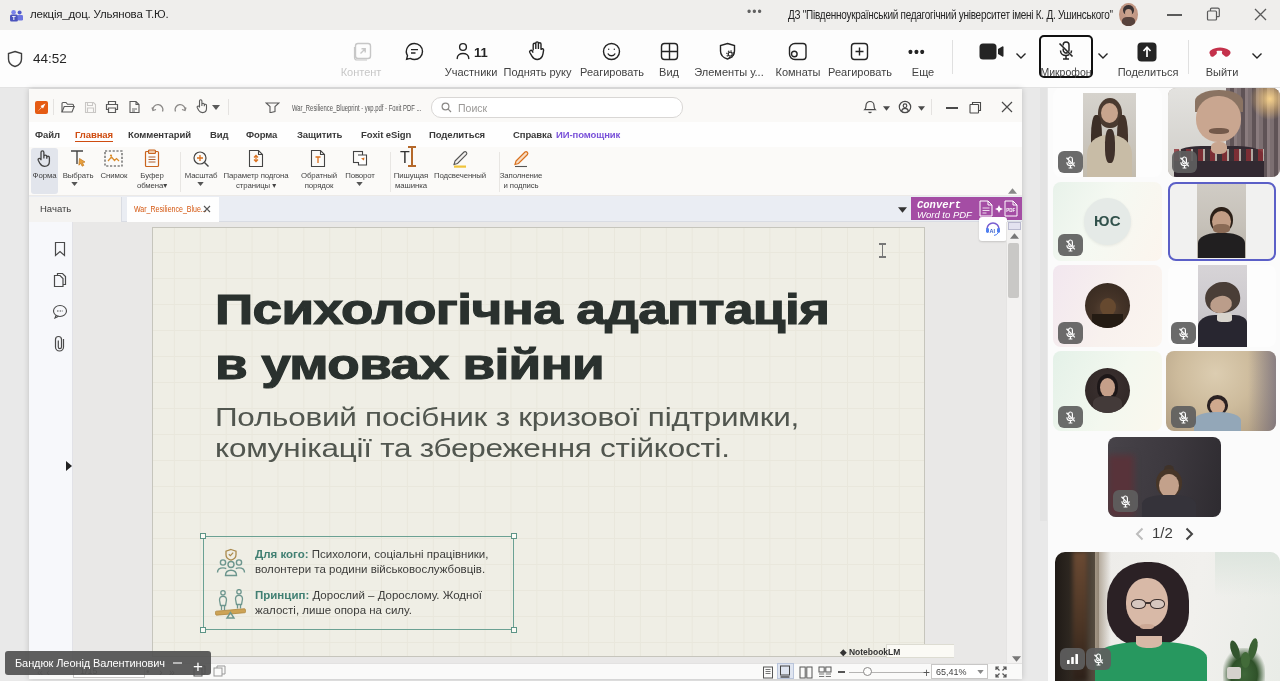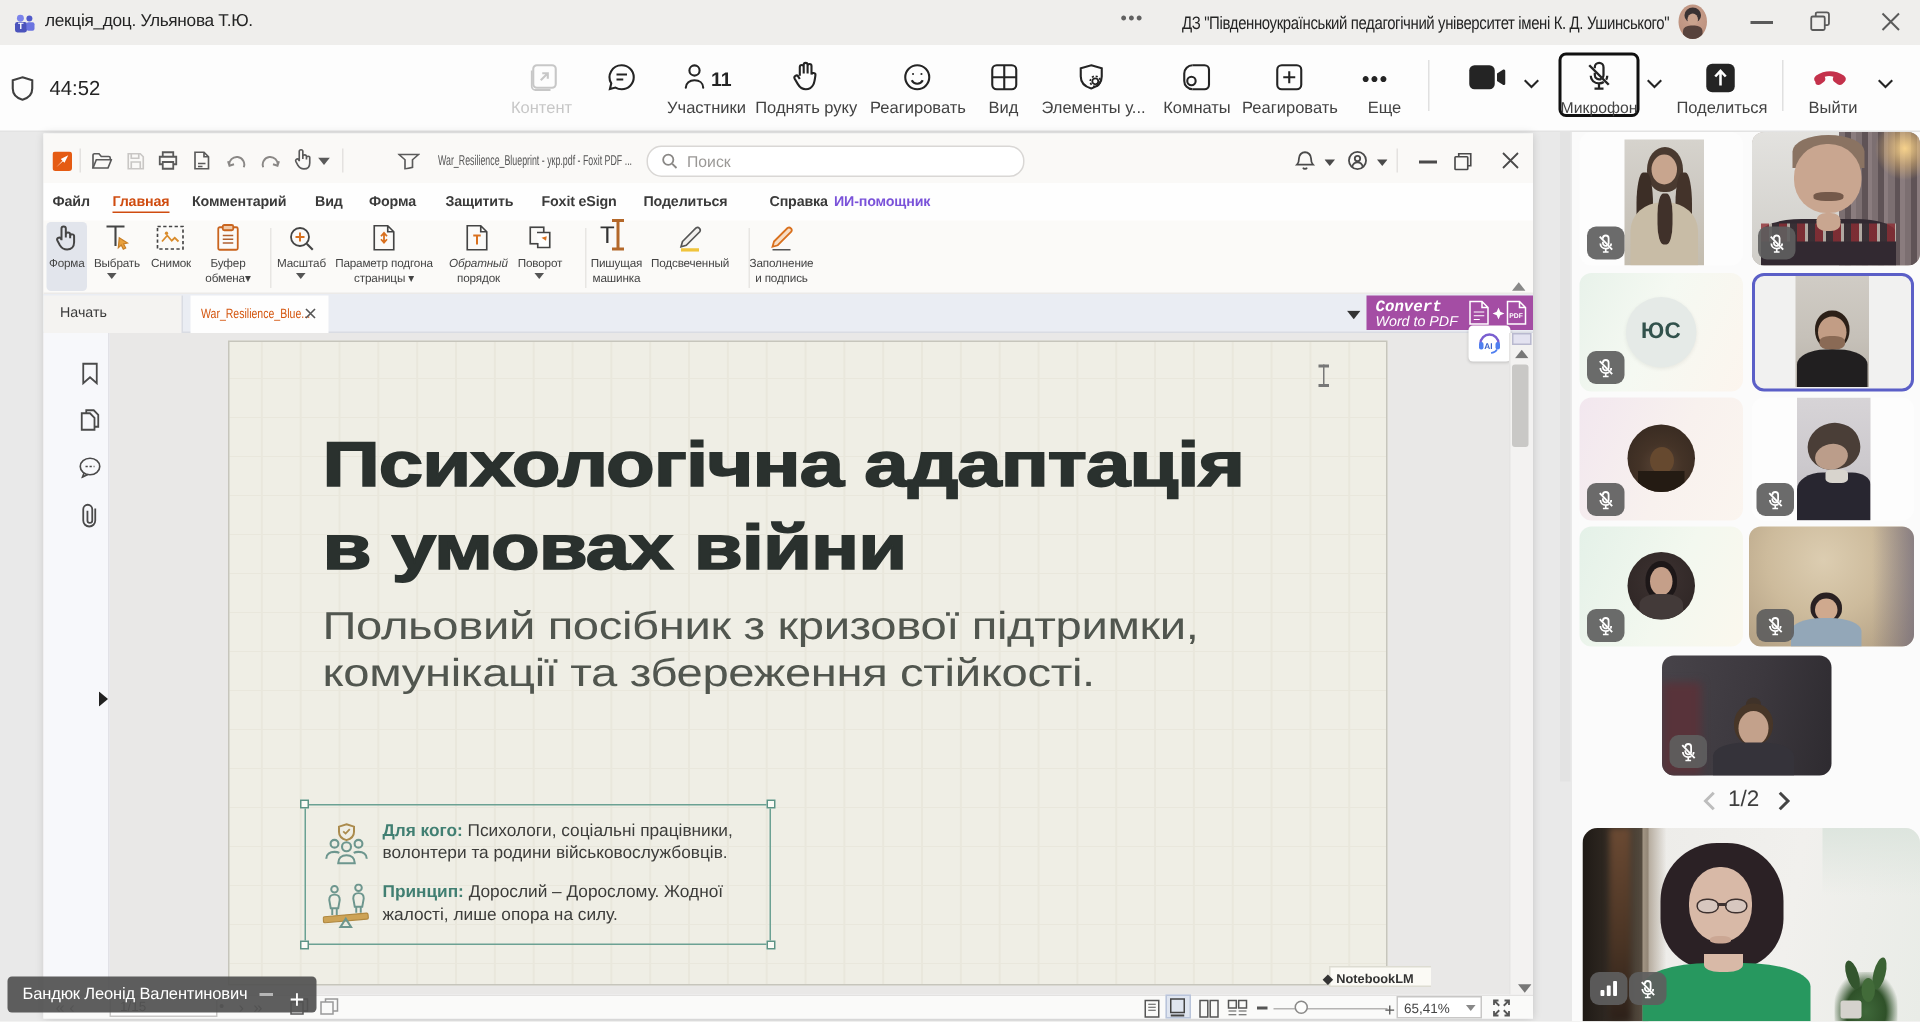--- a/index.html
+++ b/index.html
@@ -285,21 +285,21 @@
     <svg class="abs" style="left:248px;top:149px" width="16" height="19" viewBox="0 0 16 19" fill="none">
       <path d="M1.5 17.5 V1.5 h9 l4 4 v12 Z M10.5 1.5 v4 h4" stroke="#444" stroke-width="1.1"></path>
       <path d="M8 6.5 v6 M6 8.5 l2-2.2 2 2.2 M6 10.5 l2 2.2 2-2.2" stroke="#d9701e" stroke-width="1.2"></path>
     </svg>
     <div class="abs" style="left:215px;top:171px;width:82px;text-align:center;font-size:7.8px;color:#444;letter-spacing:-0.1px;white-space:nowrap;">Параметр подгона</div>
     <div class="abs" style="left:215px;top:181px;width:82px;text-align:center;font-size:7.8px;color:#444;letter-spacing:-0.1px;white-space:nowrap;">страницы ▾</div>
     <svg class="abs" style="left:310px;top:149px" width="16" height="19" viewBox="0 0 16 19" fill="none">
       <path d="M1.5 17.5 V1.5 h9 l4 4 v12 Z M10.5 1.5 v4 h4" stroke="#444" stroke-width="1.1"></path>
       <path d="M5.5 8 h5 M8 8 v6" stroke="#d9701e" stroke-width="1.3"></path>
     </svg>
-    <div class="abs" style="left:294px;top:171px;width:50px;text-align:center;font-size:7.8px;color:#444;letter-spacing:-0.1px;white-space:nowrap;font-style:italic;">Обратный</div>
+    <div class="abs" style="left:294px;top:171px;width:50px;text-align:center;font-size:7.8px;color:#444;letter-spacing:-0.1px;white-space:nowrap;">Обратный</div>
     <div class="abs" style="left:294px;top:181px;width:50px;text-align:center;font-size:7.8px;color:#444;letter-spacing:-0.1px;white-space:nowrap;">порядок</div>
     <svg class="abs" style="left:352px;top:150px" width="18" height="17" viewBox="0 0 18 17" fill="none">
       <rect x="1.5" y="1.5" width="9" height="11" stroke="#444" stroke-width="1.1"></rect>
       <path d="M6 5 h8.5 v10 h-8 v-3" stroke="#444" stroke-width="1.1" fill="#fff"></path>
       <path d="M9 8.5 l3.5-1 -.5 3" fill="#d9701e"></path>
     </svg>
     <div class="abs" style="left:337px;top:171px;width:46px;text-align:center;font-size:7.8px;color:#444;letter-spacing:-0.1px;white-space:nowrap;">Поворот</div>
     <svg class="abs" style="left:356px;top:182px" width="7" height="4" viewBox="0 0 8 5">
         <path d="M0 0 L4 5 L8 0 Z" fill="#555"></path>
       </svg>
@@ -408,21 +408,21 @@
       <path d="M4.5 11 c0-2.3 1.5-3.6 3.5-3.6 s3.5 1.3 3.5 3.6 l-1 5.5 h-5 Z M6.5 16.5 v4.5 M9.5 16.5 v4.5" stroke="#6d968e" stroke-width="1.3"></path>
       <circle cx="24" cy="2.8" r="2.2" stroke="#6d968e" stroke-width="1.3"></circle>
       <path d="M20.5 10 c0-2.3 1.5-3.6 3.5-3.6 s3.5 1.3 3.5 3.6 l-1 5.5 h-5 Z M22.5 15.5 v4 M25.5 15.5 v4" stroke="#6d968e" stroke-width="1.3"></path>
       <rect x="0.5" y="21" width="30" height="4" rx="1" transform="rotate(-5 15 23)" fill="#cda356" stroke="#b08840" stroke-width="0.8"></rect>
       <path d="M15.5 23.5 l-3.5 5.5 h7 Z" stroke="#6d968e" stroke-width="1.4" fill="none"></path>
     </svg>
     <div class="abs" style="left:255px;top:547px;width:250px;font-size:11.5px;line-height:14.5px;color:#3c3c3a;"><b style="color:#417f72;">Для кого:</b> Психологи, соціальні працівники, волонтери та родини військовослужбовців.</div>
     <div class="abs" style="left:255px;top:588px;width:250px;font-size:11.5px;line-height:14.5px;color:#3c3c3a;"><b style="color:#417f72;">Принцип:</b> Дорослий – Дорослому. Жодної жалості, лише опора на силу.</div>
 
     <div class="abs" style="left:886px;top:644px;width:68px;height:14px;background:#fbfaf5;border:1px solid #dddcd2;border-right:none;"></div>
-    <div class="abs" style="left:882px;top:647px;font-size:8.5px;color:#333;font-weight:bold;">◆ NotebookLM</div>
+    <div class="abs" style="left:840px;top:647px;font-size:8.5px;color:#333;font-weight:bold;">◆ NotebookLM</div>
 
     <svg class="abs" style="left:1008px;top:188px" width="9" height="6" viewBox="0 0 8 5">
         <path d="M0 5 L4 0 L8 5 Z" fill="#888"></path>
       </svg>
     <div class="abs" style="left:1006px;top:222px;width:16px;height:441px;background:#f3f2f1;border-left:1px solid #e5e4e3;"></div>
     <div class="abs" style="left:1008px;top:222px;width:13px;height:8px;background:#e3e2f0;border:1px solid #b9b9cf;"></div>
     <svg class="abs" style="left:1010px;top:233px" width="9" height="6" viewBox="0 0 8 5">
         <path d="M0 5 L4 0 L8 5 Z" fill="#777"></path>
       </svg>
     <div class="abs" style="left:1008px;top:243px;width:11px;height:55px;background:#c9c8c6;border-radius:2px;"></div>

